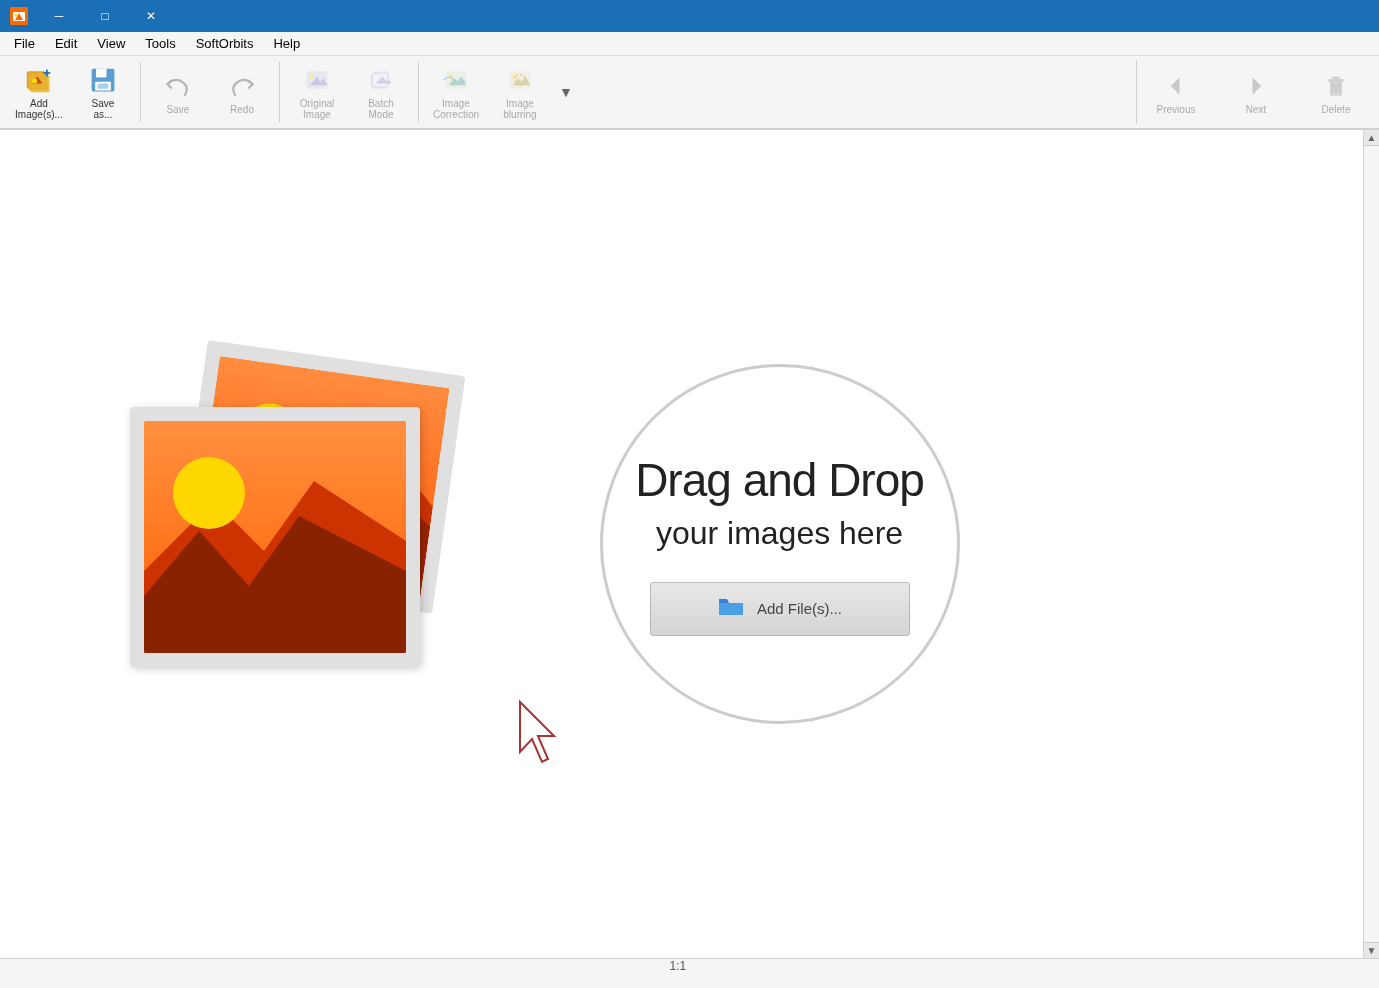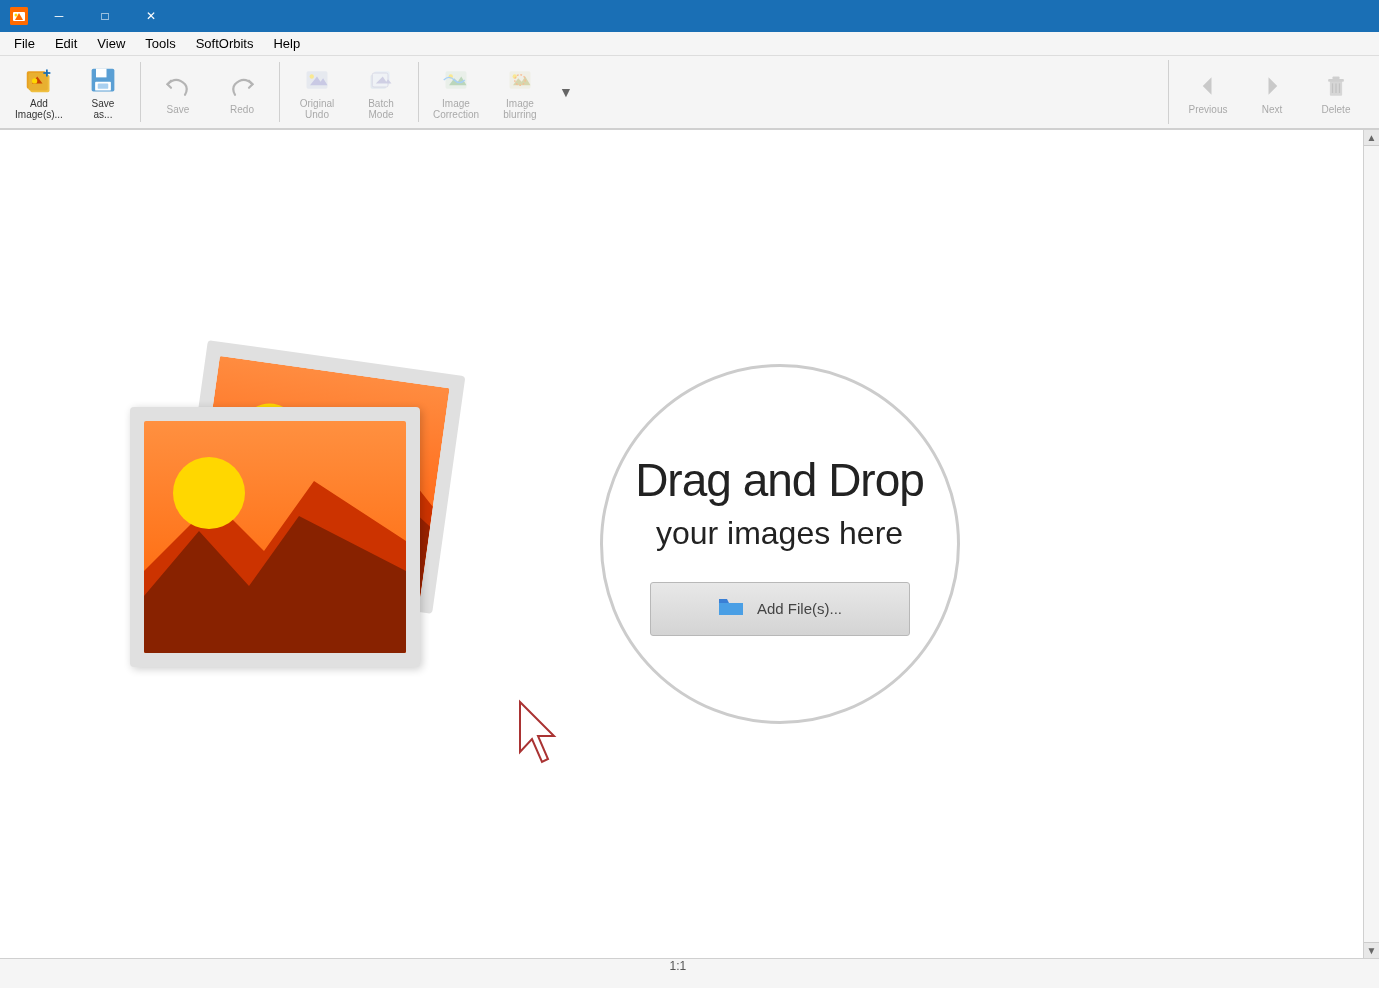--- a/index.html
+++ b/index.html
@@ -91,21 +91,21 @@
       display: flex; align-items: center; justify-content: center;
     }
     .tb-btn .icon-area svg { width: 28px; height: 28px; }
     .tb-btn.disabled { opacity: 0.4; cursor: default; }
 
     
     #toolbar-right {
       margin-left: auto;
       display: flex;
       align-items: center;
-      gap: 2px;
+      gap: 18px;
       padding-right: 8px;
       border-left: 1px solid #d0d0d0;
       padding-left: 8px;
       height: 64px;
     }
 
     
     .tb-chevron {
       width: 14px; height: 64px;
       display: flex; align-items: center; justify-content: center;
@@ -381,21 +381,21 @@
 
     <div class="tb-btn disabled">
       <div class="icon-area">
         <svg viewBox="0 0 32 32">
           <rect x="4" y="6" width="24" height="20" rx="2" fill="#d0d8e8"></rect>
           <polygon points="8,22 16,12 20,18 23,14 28,22" fill="#8888cc"></polygon>
           <circle cx="10" cy="12" r="2.5" fill="#ffd700"></circle>
         </svg>
       </div>
       <span style="white-space:pre-line; font-size:10px;">Original
-Undo</span>
+Image</span>
     </div>
 
     <div class="tb-btn disabled">
       <div class="icon-area">
         <svg viewBox="0 0 32 32">
           <rect x="4" y="10" width="18" height="16" rx="2" fill="#c8d8e8"></rect>
           <rect x="8" y="6" width="18" height="16" rx="2" fill="#d8e8f8"></rect>
           <rect x="6" y="8" width="18" height="16" rx="2" fill="#e8f0f8" stroke="#aac"></rect>
           <polygon points="10,20 18,12 22,18 24,15 28,20" fill="#9999cc"></polygon>
         </svg>

